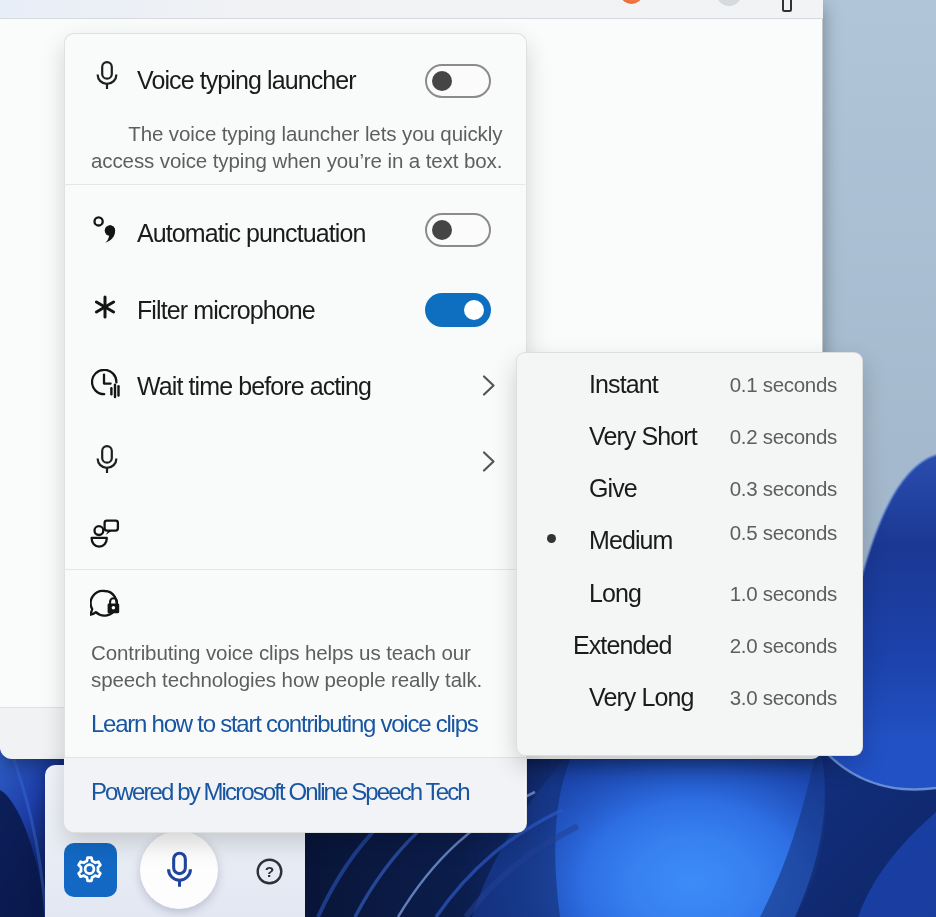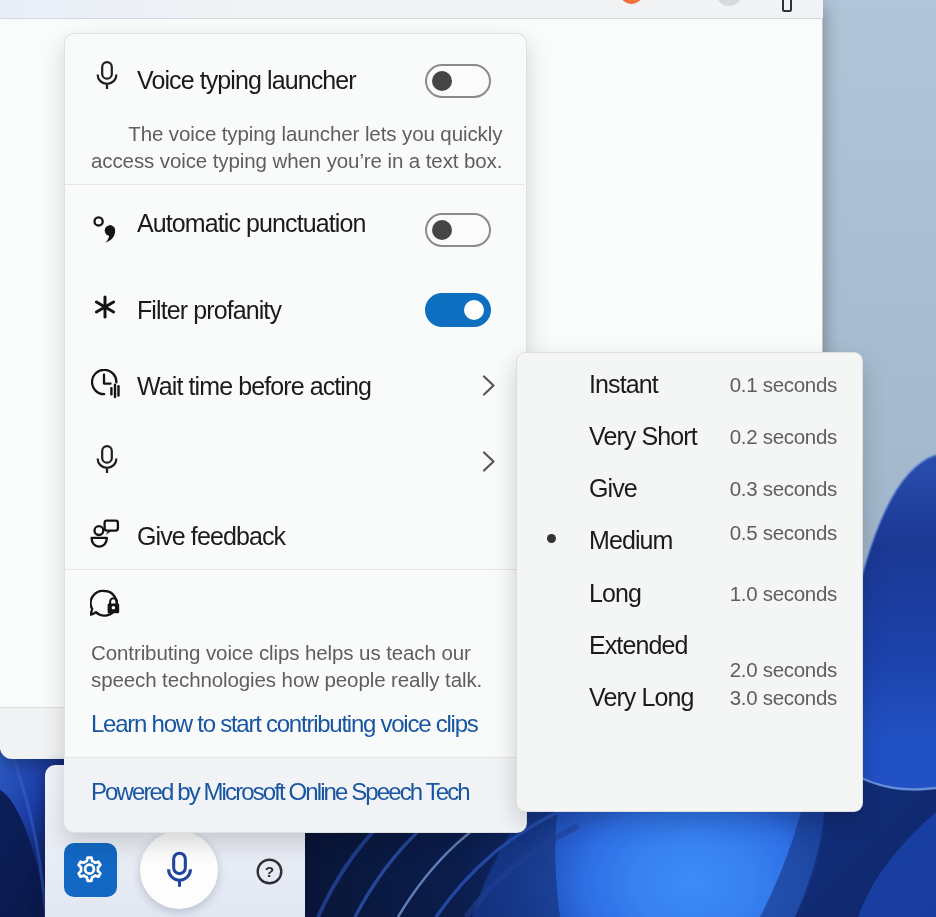--- a/index.html
+++ b/index.html
@@ -128,33 +128,33 @@
       <span></span>
     </div>
   <div class="abs desc" style="left:27px;top:87px;text-align:right;">The voice typing launcher lets you quickly<br>access voice typing when you’re in a text box.</div>
   <div class="abs divider" style="left:0px;top:151px;"></div>
 
   <svg class="abs" style="left:28px;top:178px" width="32" height="40" viewBox="0 0 32 40">
     <circle cx="6.6" cy="10.4" r="4.1" fill="none" stroke="#141414" stroke-width="2.3"></circle>
     <path d="M17.9,14.3 a5.2,5.2 0 0 1 5.2,5.2 c0,6.1 -3.6,10 -9.6,12.3 c2.9,-3.3 4.1,-6.4 3.7,-9.6 a5.2,5.2 0 0 1 0.7,-7.9 z" fill="#141414"></path>
     <circle cx="17.9" cy="19.5" r="5.2" fill="#141414"></circle>
   </svg>
-  <div class="abs lbl" style="left:73px;top:176px;">Automatic punctuation</div>
+  <div class="abs lbl" style="left:73px;top:186px;">Automatic punctuation</div>
   <div class="abs toggle-off" style="left:361px;top:180px;">
       <span></span>
     </div>
 
   <svg class="abs" style="left:29px;top:262px" width="24" height="24" viewBox="0 0 24 24">
     <g stroke="#141414" stroke-width="3" stroke-linecap="round">
       <line x1="12" y1="2" x2="12" y2="22"></line>
       <line x1="3.4" y1="7" x2="20.6" y2="17"></line>
       <line x1="3.4" y1="17" x2="20.6" y2="7"></line>
     </g>
   </svg>
-  <div class="abs lbl" style="left:73px;top:263px;">Filter profanity</div>
+  <div class="abs lbl" style="left:73px;top:263px;">Filter microphone</div>
   <div class="abs toggle-on" style="left:361px;top:260px;">
       <span></span>
     </div>
 
   <svg class="abs" style="left:27px;top:336px" width="34" height="34" viewBox="0 0 34 34">
     <path d="M25.4,13.4 A12.2,12.2 0 1 0 13.2,25.2" fill="none" stroke="#141414" stroke-width="2.3" stroke-linecap="round"></path>
     <path d="M13,5.6 L13,14.6 L19.6,14.6" fill="none" stroke="#141414" stroke-width="2.3" stroke-linecap="round" stroke-linejoin="round"></path>
     <line x1="20.4" y1="19.2" x2="20.4" y2="25.3" stroke="#141414" stroke-width="2.4" stroke-linecap="round"></line>
     <line x1="24" y1="15.7" x2="24" y2="28" stroke="#141414" stroke-width="2.4" stroke-linecap="round"></line>
     <line x1="27.5" y1="17.2" x2="27.5" y2="26.6" stroke="#141414" stroke-width="2.4" stroke-linecap="round"></line>
@@ -172,56 +172,55 @@
   <svg class="abs" style="left:417px;top:417px" width="16" height="23" viewBox="0 0 16 23">
     <path d="M3,2.5 L12.5,11.5 L3,20.5" fill="none" stroke="#555" stroke-width="2.2" stroke-linecap="round" stroke-linejoin="round"></path>
   </svg>
 
   <svg class="abs" style="left:26px;top:484px" width="34" height="34" viewBox="0 0 34 34">
     <circle cx="8.9" cy="13.6" r="4.4" fill="none" stroke="#141414" stroke-width="2.3"></circle>
     <rect x="14.6" y="3.7" width="13.3" height="9.9" rx="2.3" fill="none" stroke="#141414" stroke-width="2.3"></rect>
     <path d="M18.6,13.2 L15.7,18 L22.4,13.2 Z" fill="#141414"></path>
     <path d="M1.6,20.9 h15.2 c0,5.4 -3.3,8.8 -7.6,8.8 c-4.3,0 -7.6,-3.4 -7.6,-8.8 z" fill="none" stroke="#141414" stroke-width="2.3" stroke-linejoin="round"></path>
   </svg>
-  <div class="abs lbl" style="left:73px;top:489px;">Give feedback</div>
   <div class="abs divider" style="left:0px;top:536px;"></div>
 
   <svg class="abs" style="left:26px;top:556px" width="36" height="36" viewBox="0 0 36 36">
     <g transform="translate(-3.3,-1)">
       <path d="M18,3 a12.3,12.3 0 1 1 -8.8,21.2 c-1.8,1.7 -4.3,2.6 -6.6,2.6 c1.6,-1.6 2.6,-3.6 2.9,-5.7 A12.3,12.3 0 0 1 18,3 Z" fill="none" stroke="#141414" stroke-width="2.3" stroke-linejoin="round"></path>
     </g>
     <g>
       <path d="M20.1,15 v-2.3 a3.4,3.4 0 0 1 6.8,0 v2.3" fill="none" stroke="#141414" stroke-width="2.1"></path>
       <rect x="17.6" y="14.4" width="11.6" height="9.9" rx="1.4" fill="#141414"></rect>
       <circle cx="23.4" cy="18.7" r="1.8" fill="#ffffff"></circle>
     </g>
   </svg>
   <div class="abs link" style="left:27px;top:677px;">Learn how to start contributing voice clips</div>
   <div class="abs desc" style="left:27px;top:606px;">Contributing voice clips helps us teach our<br>speech technologies how people really talk.</div>
 
   <div class="abs" style="left:0px;top:724px;width:461px;height:74px;background:#f2f3f6;border-top:1px solid #e3e4e7;border-radius:0 0 10px 10px;"></div>
   <div class="abs link" style="left:27px;top:745px;letter-spacing:-1.9px;">Powered by Microsoft Online Speech Tech</div>
 </div>
 
-<div class="abs" id="submenu" style="left:516px;top:352px;width:347px;height:460px;z-index:5;
+<div class="abs" id="submenu" style="left:516px;top:352px;width:347px;height:404px;z-index:5;
      background:#f4f5f5;border:1px solid rgba(0,0,0,0.09);border-radius:9px;box-sizing:border-box;
      box-shadow:0 10px 24px rgba(0,0,0,0.18);">
   <div class="abs mlbl" style="left:72px;top:17px;">Instant</div>
     <div class="abs mval" style="top:20px;">0.1 seconds</div>
   <div class="abs mlbl" style="left:72px;top:69px;">Very Short</div>
     <div class="abs mval" style="top:72px;">0.2 seconds</div>
   <div class="abs mlbl" style="left:72px;top:121px;">Give</div>
     <div class="abs mval" style="top:124px;">0.3 seconds</div>
   <div class="abs" style="left:30px;top:181px;width:9px;height:9px;border-radius:50%;background:#333;"></div>
   <div class="abs mlbl" style="left:72px;top:173px;">Medium</div>
     <div class="abs mval" style="top:168px;">0.5 seconds</div>
   <div class="abs mlbl" style="left:72px;top:226px;">Long</div>
     <div class="abs mval" style="top:229px;">1.0 seconds</div>
-  <div class="abs mlbl" style="left:72px;top:278px;">Extended</div>
-    <div class="abs mval" style="top:281px;margin-top:24px;">2.0 seconds</div>
+  <div class="abs mlbl" style="left:56px;top:278px;">Extended</div>
+    <div class="abs mval" style="top:281px;">2.0 seconds</div>
   <div class="abs mlbl" style="left:72px;top:330px;">Very Long</div>
     <div class="abs mval" style="top:333px;">3.0 seconds</div>
 </div>
 
 <style>
   .lbl{font-size:25px;letter-spacing:-0.9px;color:#1b1b1b;white-space:nowrap;}
   .desc{font-size:20.5px;letter-spacing:-0.1px;color:#5e5e5e;line-height:27px;white-space:nowrap;}
   .link{font-size:24px;letter-spacing:-1.25px;color:#1956a2;white-space:nowrap;}
   .mlbl{font-size:25px;letter-spacing:-0.9px;color:#1b1b1b;white-space:nowrap;}
   .mval{font-size:20.5px;letter-spacing:-0.3px;color:#5e5e5e;white-space:nowrap;right:25px;text-align:right;}

